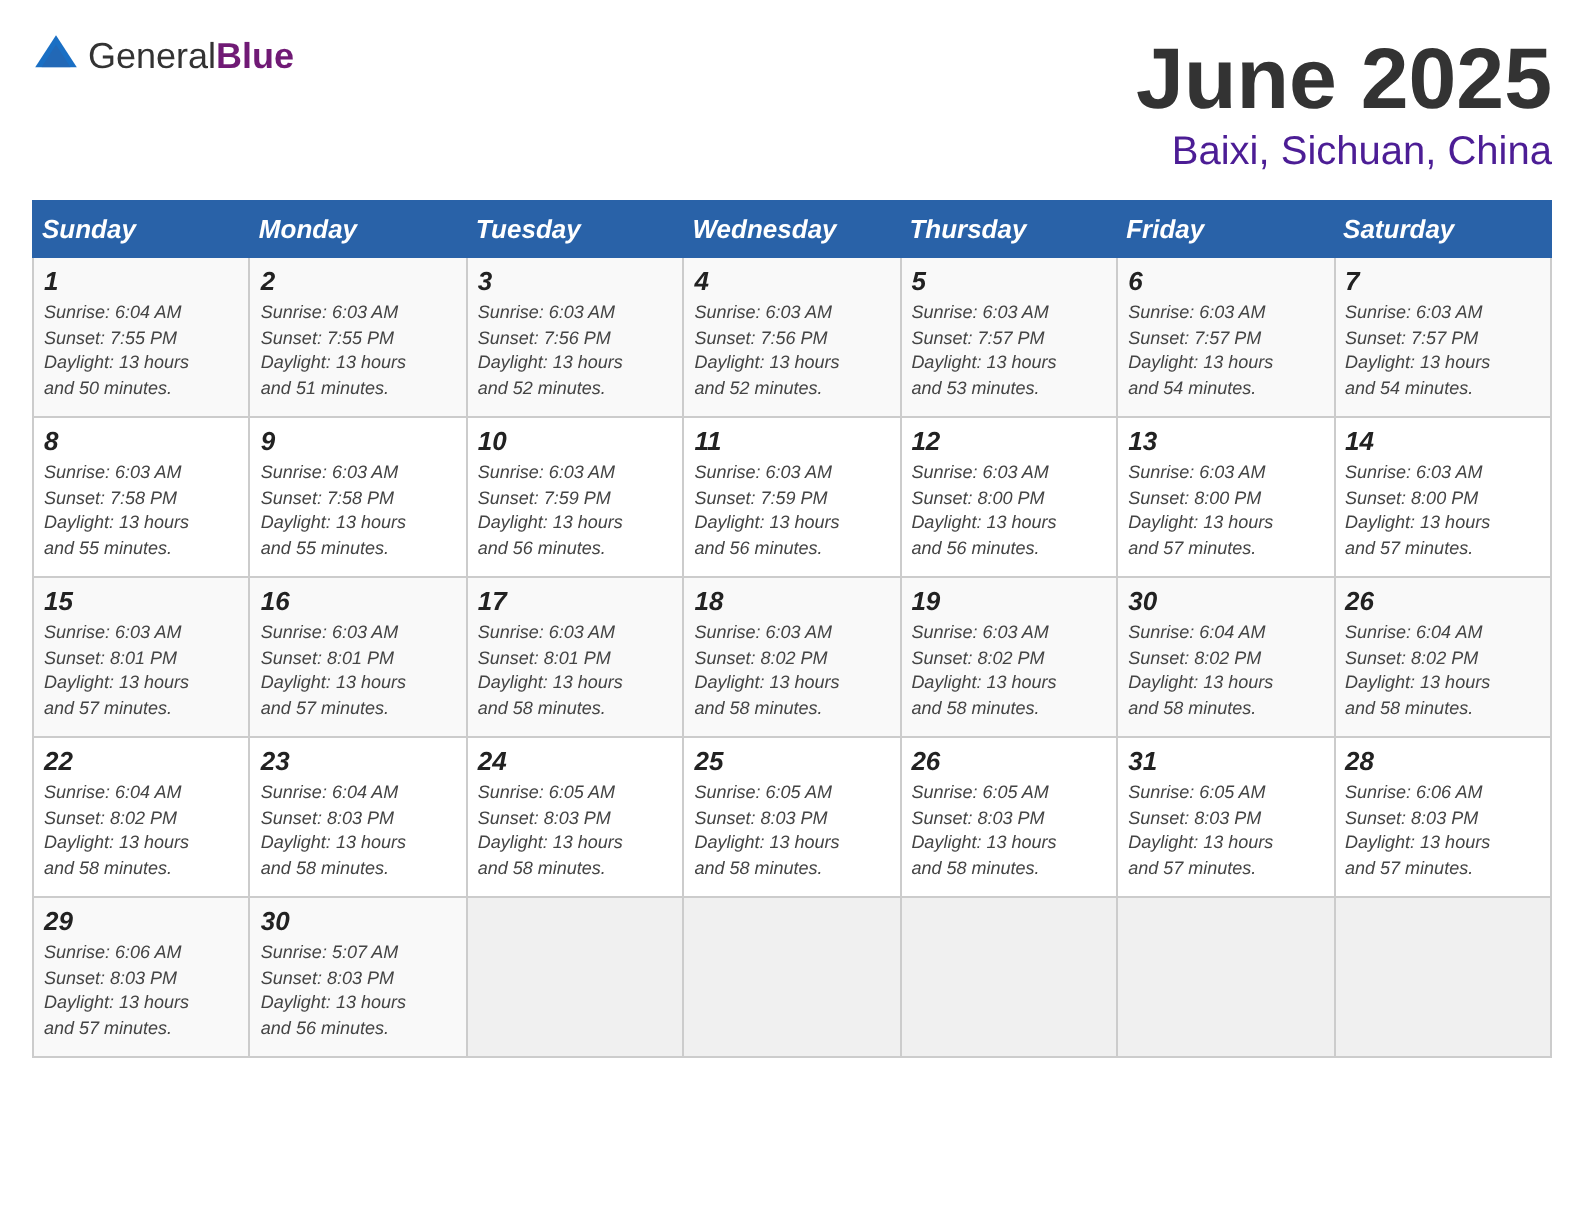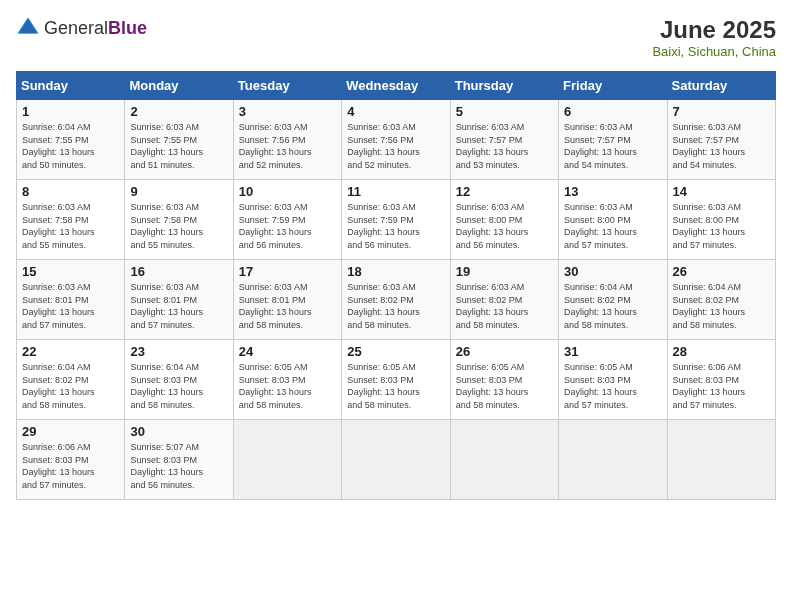--- a/index.html
+++ b/index.html
@@ -32,32 +32,33 @@
       color: #701a75;
     }
     .logo-icon {
       width: 24px;
       height: 24px;
     }
     .title-area {
       text-align: right;
     }
     .calendar-title {
-      font-size: 24px;
+      font-size: 43px;
       font-weight: bold;
       color: #333;
     }
     .calendar-subtitle {
-      font-size: 13px;
-      color: #4d7c0f;
+      font-size: 20px;
+      color: #4c1d95;
     }
     table {
       width: 100%;
       border-collapse: collapse;
       table-layout: fixed;
+      font-style: italic;
     }
     thead tr th {
       background-color: #2962a8;
       color: #fff;
       font-size: 13px;
       font-weight: bold;
       padding: 6px 4px;
       text-align: left;
       border: 1px solid #2962a8;
     }

